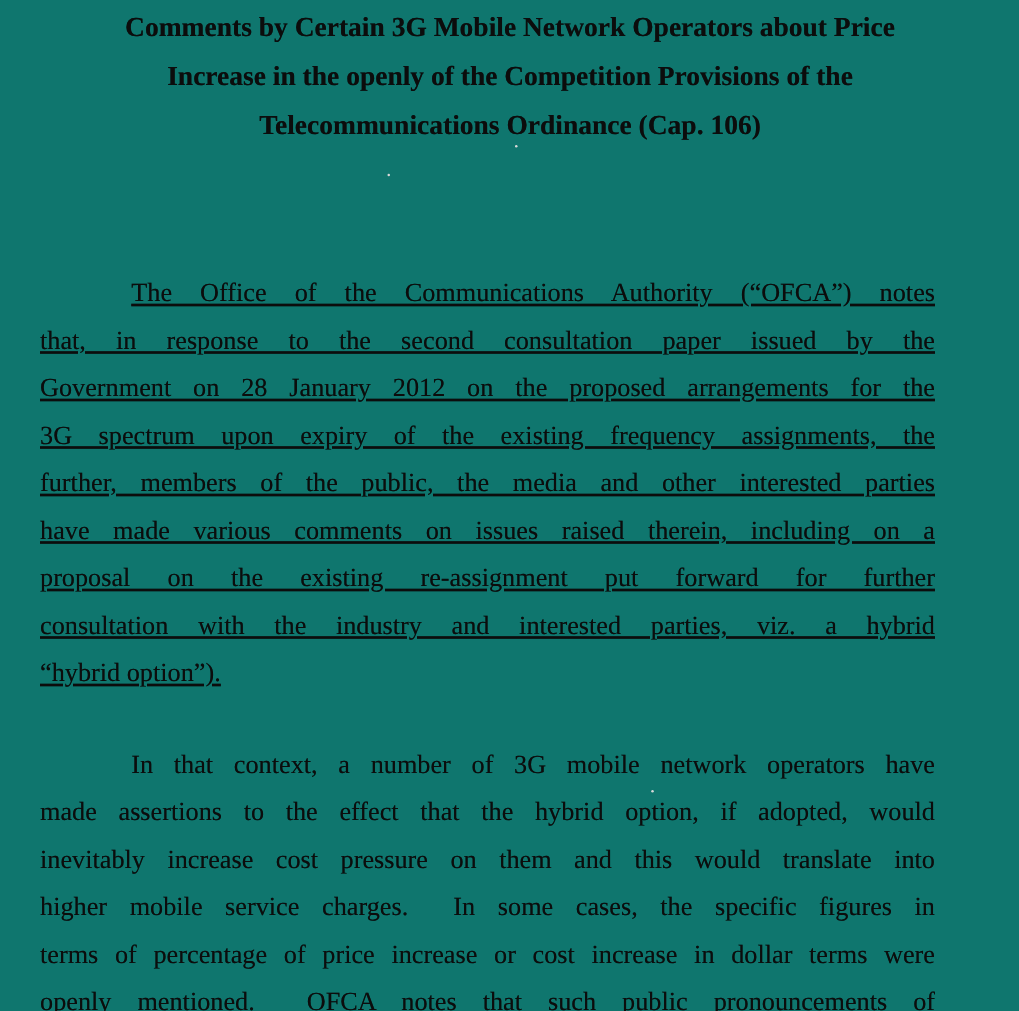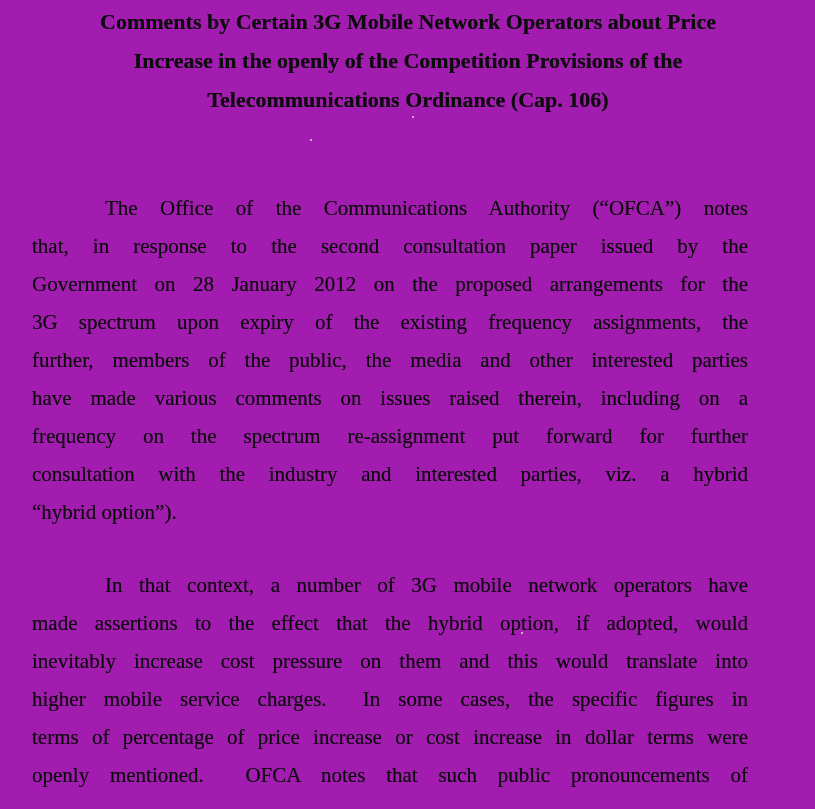--- a/index.html
+++ b/index.html
@@ -4,21 +4,21 @@
 <style>
   html, body {
     margin: 0;
     padding: 0;
     background: #e8e8e8;
   }
   .page {
     position: relative;
     width: 815px;
     height: 809px;
-    background: #a21caf;
+    background: #0f766e;
     overflow: hidden;
     font-family: "Liberation Serif", "DejaVu Serif", serif;
     color: #0c0c0c;
   }
   .content {
     margin-left: 32px;
     margin-right: 67px; 
   }
   
   .doc-title {
@@ -34,21 +34,21 @@
     text-align: center;
     text-align-last: center;
     white-space: nowrap;
   }
   
   .paragraph {
     font-size: 21px;
     line-height: 38px;
     text-shadow: 0 0 0.4px rgba(0,0,0,0.5);
   }
-  .para-1 { margin-top: 70px; }
+  .para-1 { margin-top: 96px; text-decoration: underline; }
   .para-2 { margin-top: 35px; }
   .paragraph .line {
     text-align: justify;
     text-align-last: justify;
     white-space: nowrap;
     overflow: visible;
   }
   .paragraph .line.first {
     text-indent: 73px;
   }
@@ -76,21 +76,21 @@
         <div class="line">Telecommunications Ordinance (Cap. 106)</div>
       </h1>
 
     <div class="paragraph para-1">
         <div class="line first">The Office of the Communications Authority (“OFCA”) notes</div>
         <div class="line">that, in response to the second consultation paper issued by the</div>
         <div class="line">Government on 28 January 2012 on the proposed arrangements for the</div>
         <div class="line">3G spectrum upon expiry of the existing frequency assignments, the</div>
         <div class="line">further, members of the public, the media and other interested parties</div>
         <div class="line">have made various comments on issues raised therein, including on a</div>
-        <div class="line">frequency on the spectrum re-assignment put forward for further</div>
+        <div class="line">proposal on the existing re-assignment put forward for further</div>
         <div class="line">consultation with the industry and interested parties, viz. a hybrid</div>
         <div class="line last-left">“hybrid option”).</div>
       </div>
 
     <div class="paragraph para-2">
         <div class="line first">In that context, a number of 3G mobile network operators have</div>
         <div class="line">made assertions to the effect that the hybrid option, if adopted, would</div>
         <div class="line">inevitably increase cost pressure on them and this would translate into</div>
         <div class="line">higher mobile service charges.&nbsp; In some cases, the specific figures in</div>
         <div class="line">terms of percentage of price increase or cost increase in dollar terms were</div>

